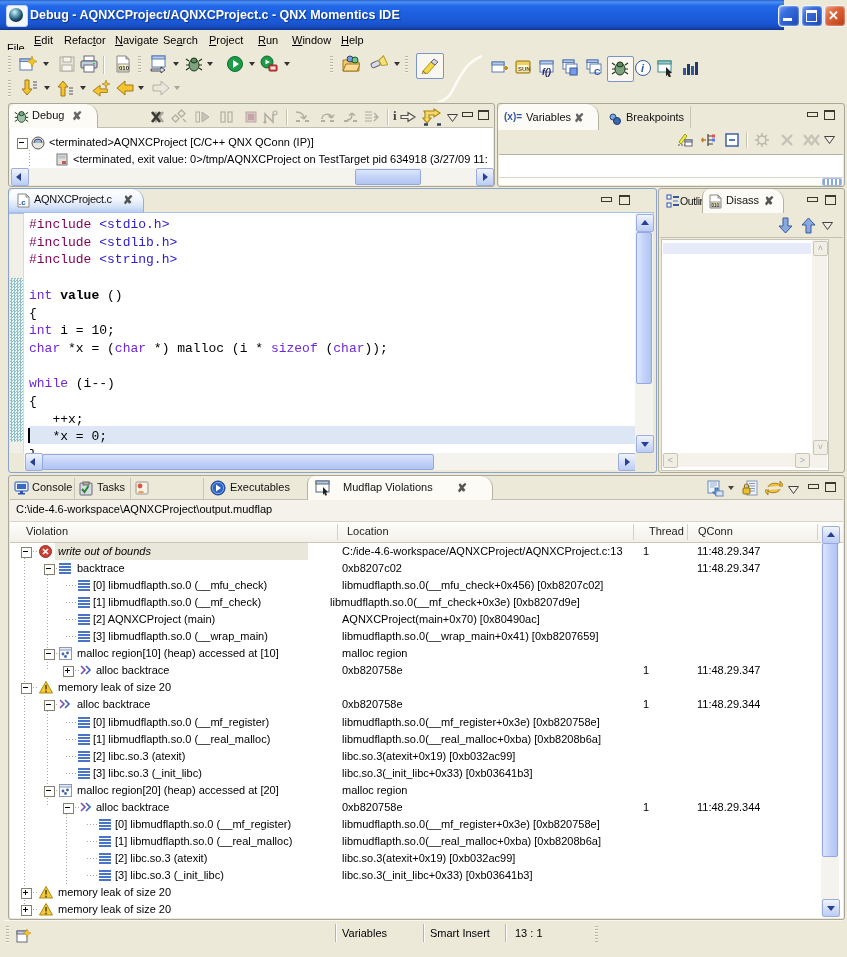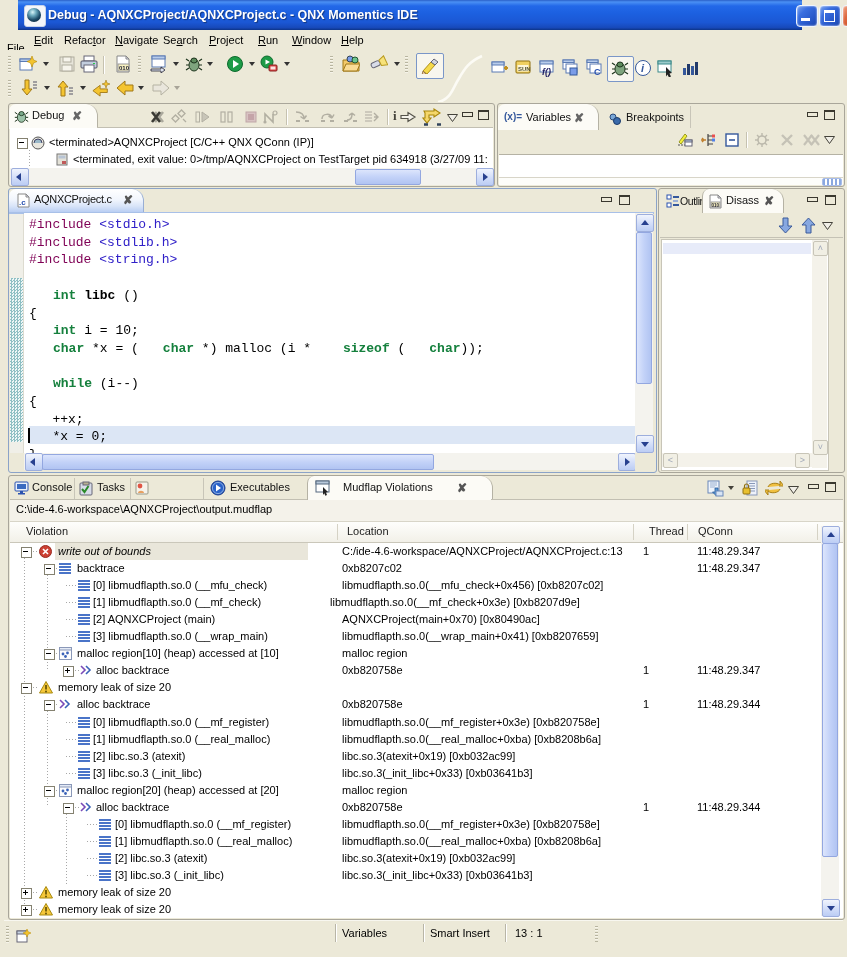--- a/index.html
+++ b/index.html
@@ -1,18 +1,18 @@
 <!DOCTYPE html>
 <html><head><meta charset="utf-8">
 <style>
 html,body{margin:0;padding:0;}
 body{width:847px;height:957px;position:relative;overflow:hidden;
   font-family:"Liberation Sans",sans-serif;background:#ece9d8;}
 .r{position:absolute;}
-#title{left:18px;top:0;width:784px;height:30px;
+#title{left:0;top:0;width:784px;height:30px;
  background:linear-gradient(#2a60c8 0,#4a90f4 2px,#2268e8 6px,#1c60e0 45%,#1b57d4 75%,#1749ba 92%,#0d3488 100%);text-align:center;}
 #title .txt{left:30px;top:8px;color:#fff;font-size:12.5px;font-weight:bold;letter-spacing:0px;text-shadow:1px 1px 1px #13367e;}
 .tbtn{top:5px;width:20px;height:20px;border-radius:4px;border:1px solid #eef4fe;
  background:linear-gradient(135deg,#7ba4ef 0%,#3a6fe0 30%,#2757c8 70%,#1c46ad 100%);box-shadow:inset 0 0 2px #fff;}
 .tbtn.close{background:linear-gradient(135deg,#f0a080 0%,#dd6840 35%,#cc4c22 75%,#b03a14 100%);}
 .glyph{position:absolute;color:#fff;}
 
 #menubar{left:4px;top:30px;width:839px;height:20px;background:#ece9d8;font-size:11px;color:#000;}
 #menubar span{position:absolute;top:4px;}
 #menubar u{text-decoration:underline;text-underline-offset:1px;}
@@ -38,21 +38,21 @@
 .tri-dn{width:0;height:0;border-left:4px solid transparent;border-right:4px solid transparent;border-top:5px solid #27408f;}
 .tri-lf{width:0;height:0;border-top:4px solid transparent;border-bottom:4px solid transparent;border-right:5px solid #27408f;}
 .tri-rt{width:0;height:0;border-top:4px solid transparent;border-bottom:4px solid transparent;border-left:5px solid #27408f;}
 
 .exp{position:absolute;width:9px;height:9px;background:#fff;border:1px solid #848170;}
 .exp:before{content:"";position:absolute;left:1px;top:3px;width:5px;height:1px;background:#000;}
 .exp.plus:after{content:"";position:absolute;left:3px;top:1px;width:1px;height:5px;background:#000;}
 .trow{position:absolute;font-size:11px;color:#000;white-space:nowrap;}
 
 #code{font-family:"Liberation Mono",monospace;font-size:13px;line-height:17.7px;white-space:pre;color:#000;}
-#code .k{color:#15803d;font-weight:bold;margin-left:24px;}
+#code .k{color:#6d28d9;font-weight:normal;}
 #code .p{color:#7f0055;}
 #code .s{color:#3020c8;}
 
 .vrow{position:absolute;left:1px;width:810px;height:17px;font-size:11px;color:#000;white-space:nowrap;}
 .vrow span{position:absolute;top:2px;}
 .ibt{position:absolute;top:3px;width:12px;height:11px;background:repeating-linear-gradient(#4a74c8 0 2px,rgba(0,0,0,0) 2px 3px);}
 .dotH{position:absolute;height:1px;background:repeating-linear-gradient(90deg,#a8a8a8 0 1px,rgba(0,0,0,0) 1px 3px);}
 .dotV{position:absolute;width:1px;background:repeating-linear-gradient(#a8a8a8 0 1px,rgba(0,0,0,0) 1px 3px);}
 </style></head>
 <body>
@@ -415,21 +415,21 @@
 
  <div class="r" style="left:1px;top:25px;width:13px;height:239px;background:#f0efe8;border-right:1px solid #dddbd0;"></div>
  <div class="r" style="left:1px;top:89px;width:13px;height:164px;background:repeating-conic-gradient(#8fbfc3 0% 25%,#eef6f6 0% 50%) 0 0/3px 3px;"></div>
  <div class="r" style="left:15px;top:24px;width:611px;height:240px;background:#fff;"></div>
  <div class="r" style="left:20px;top:237px;width:606px;height:18px;background:#dce6f5;"></div>
  <div class="r" style="left:19px;top:239px;width:2px;height:15px;background:#000;"></div>
  <div id="code" class="r" style="left:20px;top:27px;"><span class="p">#include</span> <span class="s">&lt;stdio.h&gt;</span>
 <span class="p">#include</span> <span class="s">&lt;stdlib.h&gt;</span>
 <span class="p">#include</span> <span class="s">&lt;string.h&gt;</span>
 
-<span class="k">int</span> <b>libc</b> ()
+<span class="k">int</span> <b>value</b> ()
 {
 <span class="k">int</span> i = 10;
 <span class="k">char</span> *x = (<span class="k">char</span> *) malloc (i * <span class="k">sizeof</span> (<span class="k">char</span>));
 
 <span class="k">while</span> (i--)
 {
    ++x;
    *x = 0;
 }</div>
 

